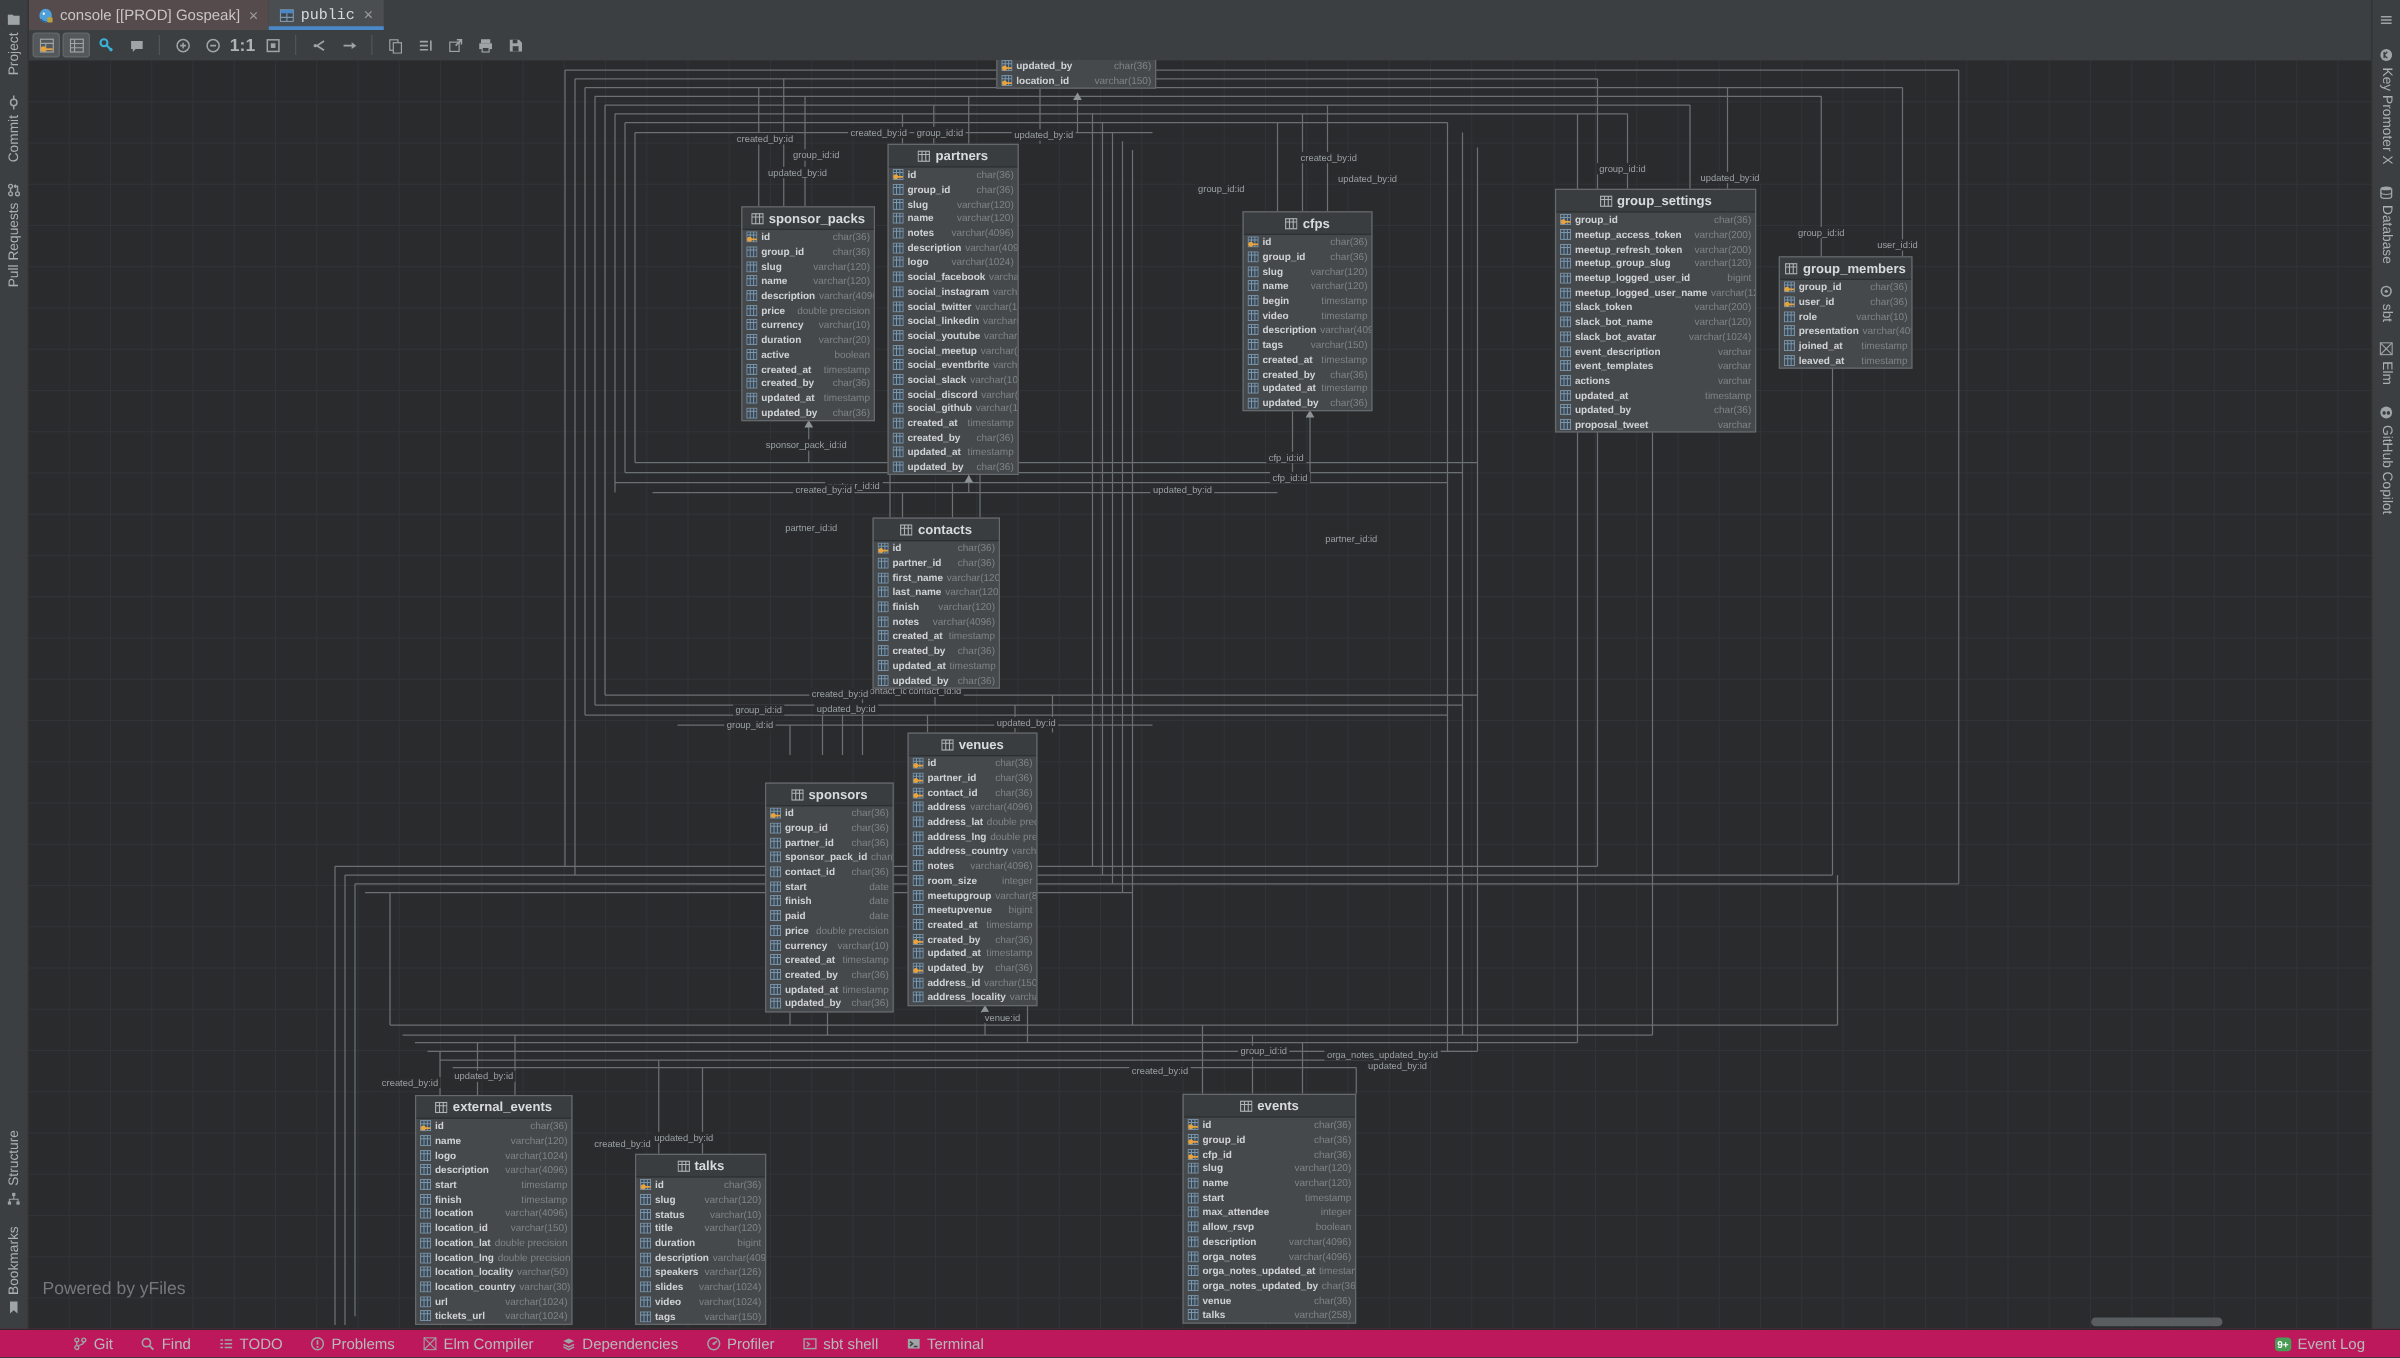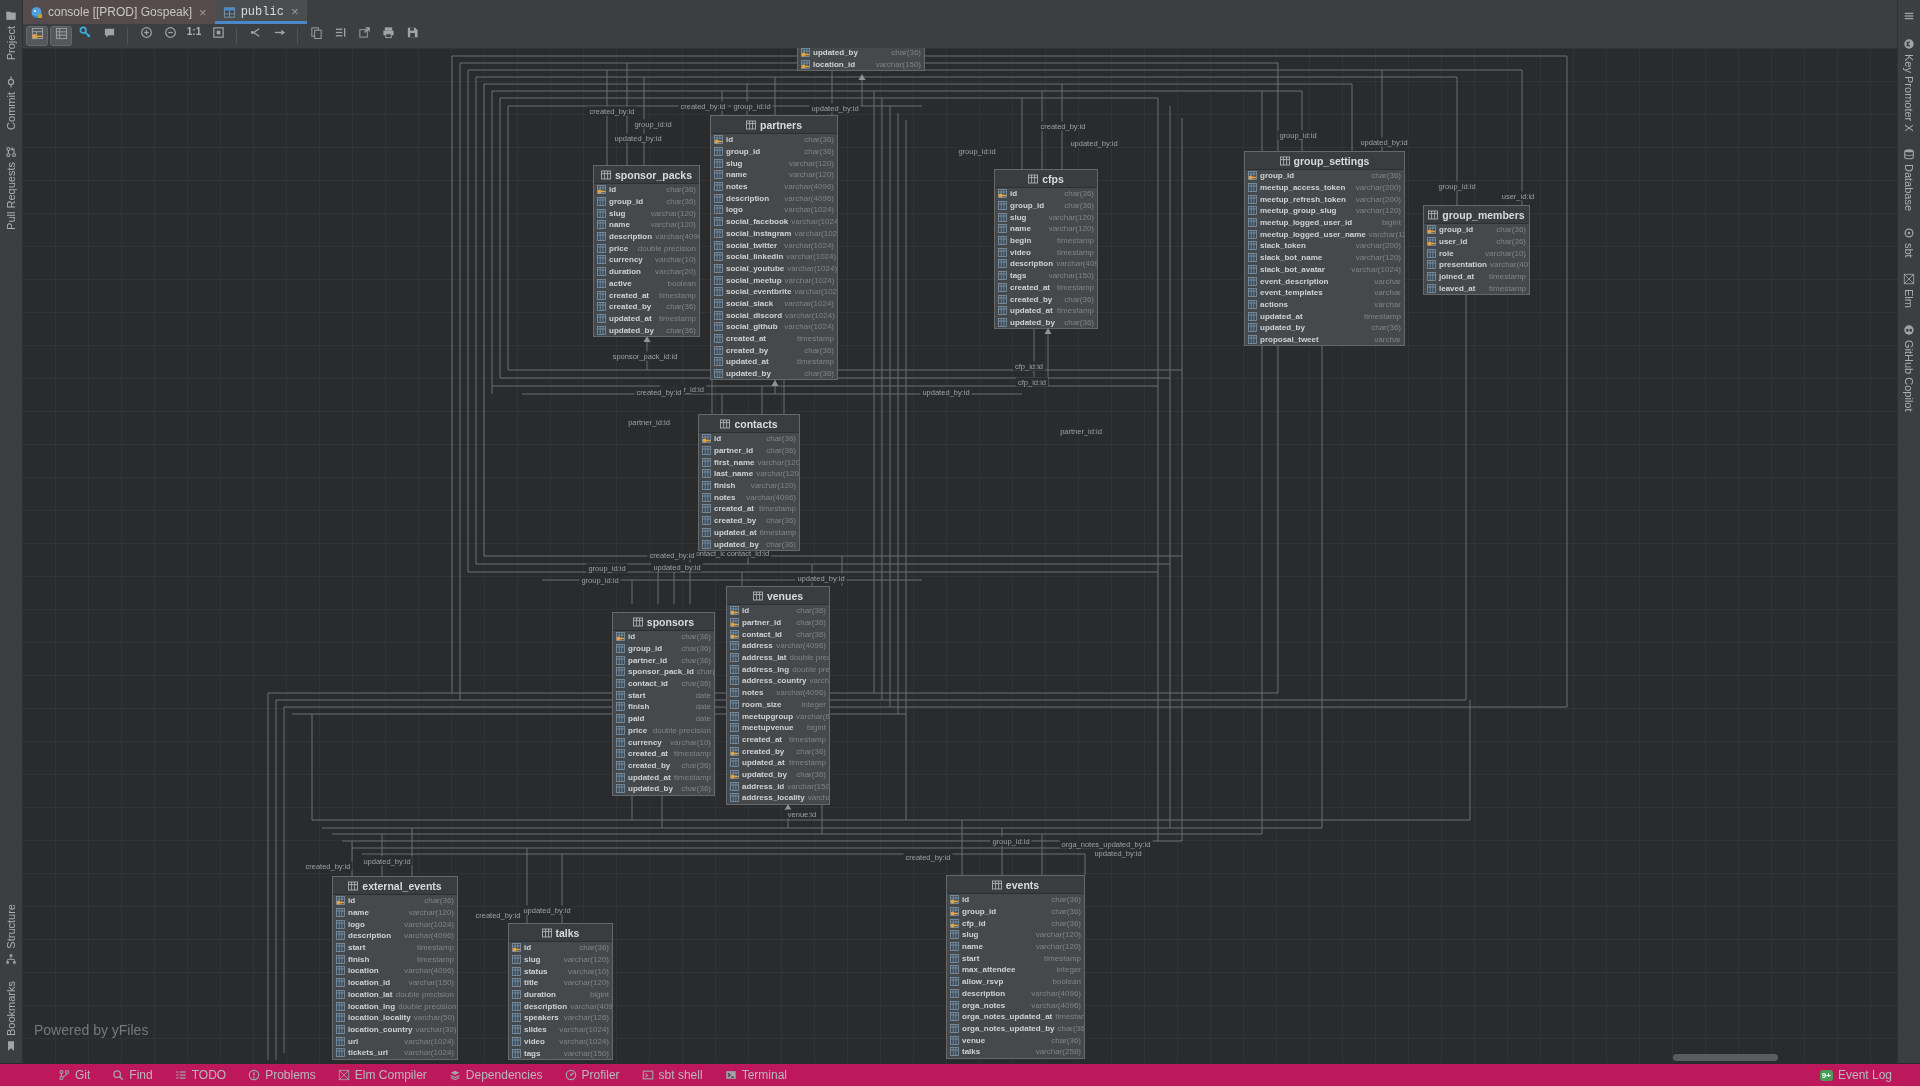--- a/index.html
+++ b/index.html
@@ -15,21 +15,21 @@
   .strip-top{position:absolute;top:2px;left:0;right:0;}
   
   #tabbar{position:absolute;left:22px;right:22px;top:0;height:24px;background:#3c3f41;display:flex;align-items:stretch;border-bottom:1px solid #323232;z-index:25;}
   .tab{display:flex;align-items:center;gap:5px;padding:0 8px;font-size:12px;color:#c9c5c5;cursor:pointer;position:relative;}
   .tab.t0{background:#554a4c;}
   .tab.active{background:#4b4e50;color:#d7dadc;font-family:Liberation Mono, monospace;}
   .tab.active:after{content:"";position:absolute;left:0;right:0;bottom:0;height:3px;background:#4a88c7;}
   .tab-close{color:#9b9b9b;font-size:13px;margin-left:2px;cursor:pointer;}
   
   #toolbar{position:absolute;left:22px;right:22px;top:24px;height:24px;background:#3c3f41;display:flex;align-items:center;padding-left:4px;gap:2px;z-index:25;}
-  .tbtn{width:22px;height:20px;display:flex;justify-content:center;border-radius:3px;cursor:pointer;color:#b0b3b5;font-size:10px;font-weight:bold;}
+  .tbtn{width:22px;height:20px;display:flex;align-items:center;justify-content:center;border-radius:3px;cursor:pointer;color:#b0b3b5;font-size:14px;font-weight:bold;}
   .tbtn.sel{background:#54585b;border:1px solid #646869;box-sizing:border-box;}
   .tsep{width:1px;height:16px;background:#515456;margin:0 5px;}
   
   #canvas{position:absolute;left:22px;right:22px;top:48px;bottom:22px;overflow:hidden;background:#292b2d;
     background-image:linear-gradient(#313437 1px,transparent 1px),linear-gradient(90deg,#313437 1px,transparent 1px);
     background-size:33px 33px;z-index:5;}
   #edges{position:absolute;left:0;top:0;width:1876px;height:1016px;z-index:2;}
   .node{position:absolute;background:#46494c;border:1px solid #65696c;z-index:10;box-sizing:border-box;overflow:hidden;cursor:move;}
   .node-h{height:17px;background:#3a3d3f;border-bottom:1px solid #2d3032;display:flex;align-items:center;justify-content:center;gap:4px;font-weight:bold;font-size:10.5px;color:#d8dbdd;}
   .row{display:flex;align-items:center;height:11.7px;padding:0 3px;gap:3px;}
@@ -626,21 +626,21 @@
               <rect x="0.5" y="0.5" width="8" height="8" fill="#3c4a57" stroke="#7d97ab" stroke-width="0.8"></rect>
               <line x1="0.5" y1="3" x2="8.5" y2="3" stroke="#7d97ab" stroke-width="0.8"></line>
               <line x1="3.2" y1="0.5" x2="3.2" y2="8.5" stroke="#7d97ab" stroke-width="0.8"></line>
               <line x1="5.9" y1="0.5" x2="5.9" y2="8.5" stroke="#7d97ab" stroke-width="0.8"></line>
             </svg>
           </span>
           <b>updated_by</b>
           <span class="tp">char(36)</span>
         </div>
       </div>
-      <div class="node" style="left:688px;top:67px;width:128px">
+      <div class="node" style="left:688px;top:67px;width:105px">
         <div class="node-h">
           <span class="col-ic">
             <svg width="10" height="10" viewBox="0 0 10 10">
               <rect x="0.5" y="1" width="9" height="8" fill="none" stroke="#aeb4b6" stroke-width="0.9"></rect>
               <line x1="0.5" y1="3.6" x2="9.5" y2="3.6" stroke="#aeb4b6" stroke-width="0.9"></line>
               <line x1="3.6" y1="1" x2="3.6" y2="9" stroke="#aeb4b6" stroke-width="0.9"></line>
               <line x1="6.6" y1="1" x2="6.6" y2="9" stroke="#aeb4b6" stroke-width="0.9"></line>
             </svg>
           </span>
           <span>partners</span>
@@ -1471,21 +1471,21 @@
               <rect x="0.5" y="0.5" width="8" height="8" fill="#3c4a57" stroke="#7d97ab" stroke-width="0.8"></rect>
               <line x1="0.5" y1="3" x2="8.5" y2="3" stroke="#7d97ab" stroke-width="0.8"></line>
               <line x1="3.2" y1="0.5" x2="3.2" y2="8.5" stroke="#7d97ab" stroke-width="0.8"></line>
               <line x1="5.9" y1="0.5" x2="5.9" y2="8.5" stroke="#7d97ab" stroke-width="0.8"></line>
             </svg>
           </span>
           <b>updated_by</b>
           <span class="tp">char(36)</span>
         </div>
       </div>
-      <div class="node" style="left:590px;top:564px;width:103px">
+      <div class="node" style="left:590px;top:578px;width:103px">
         <div class="node-h">
           <span class="col-ic">
             <svg width="10" height="10" viewBox="0 0 10 10">
               <rect x="0.5" y="1" width="9" height="8" fill="none" stroke="#aeb4b6" stroke-width="0.9"></rect>
               <line x1="0.5" y1="3.6" x2="9.5" y2="3.6" stroke="#aeb4b6" stroke-width="0.9"></line>
               <line x1="3.6" y1="1" x2="3.6" y2="9" stroke="#aeb4b6" stroke-width="0.9"></line>
               <line x1="6.6" y1="1" x2="6.6" y2="9" stroke="#aeb4b6" stroke-width="0.9"></line>
             </svg>
           </span>
           <span>sponsors</span>

